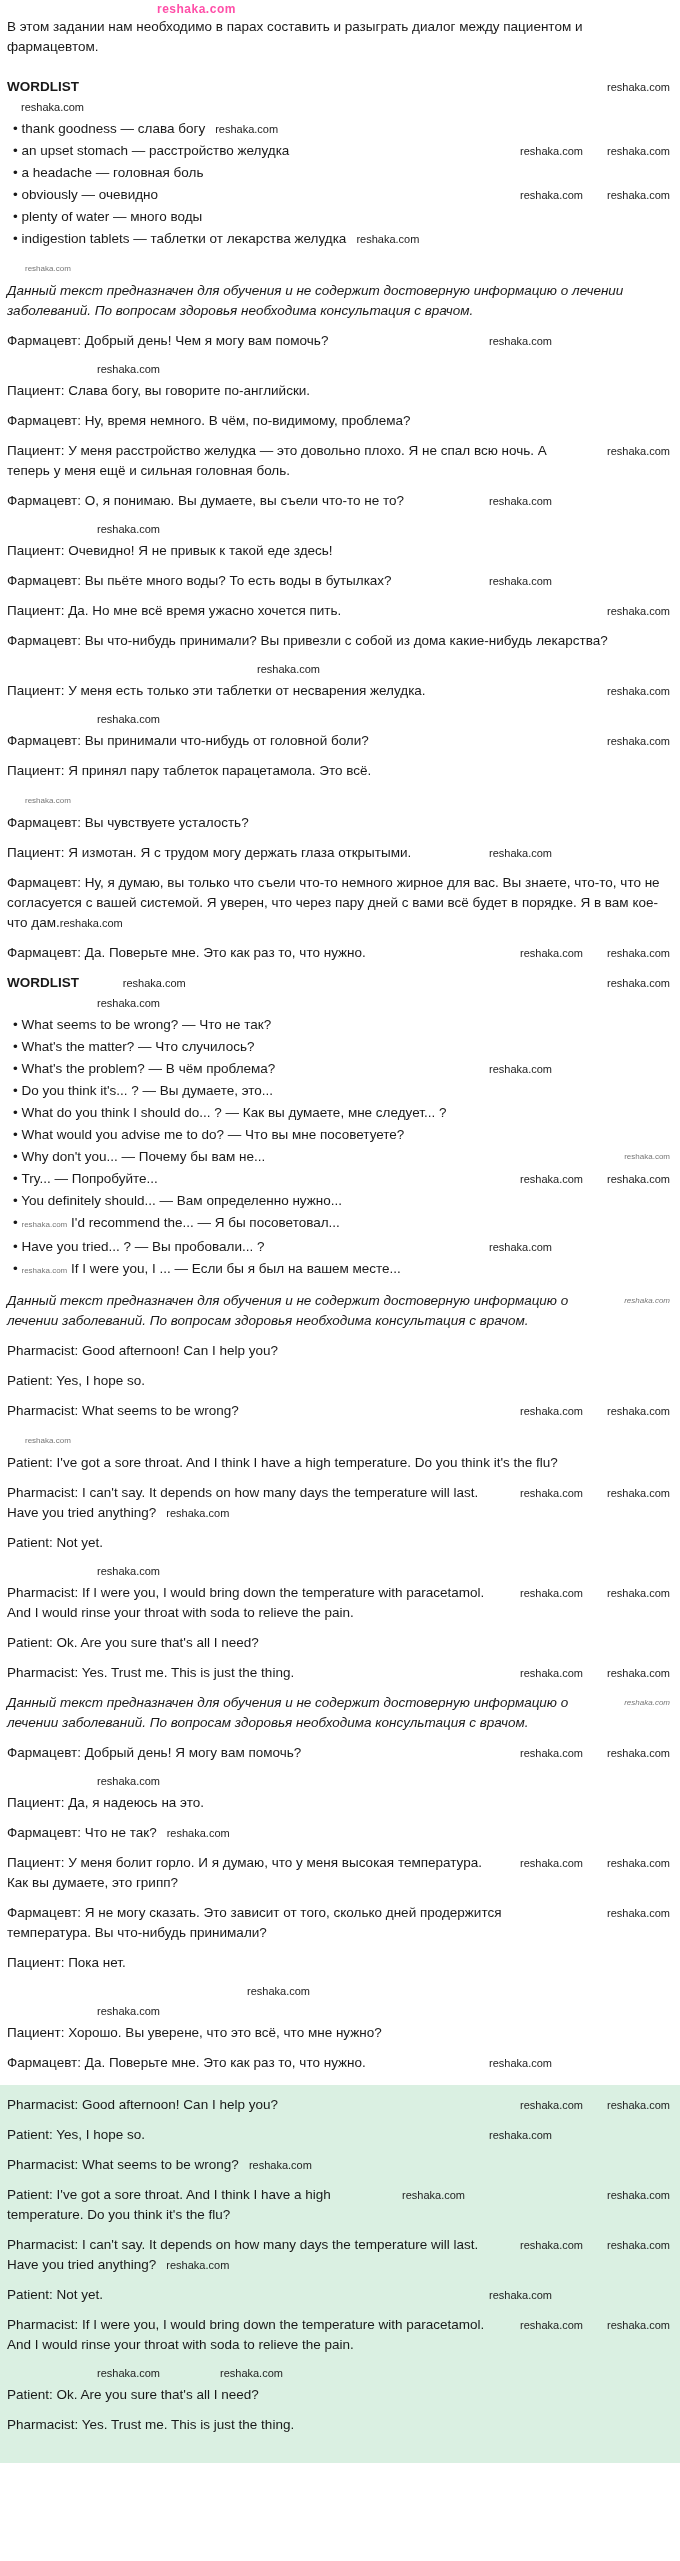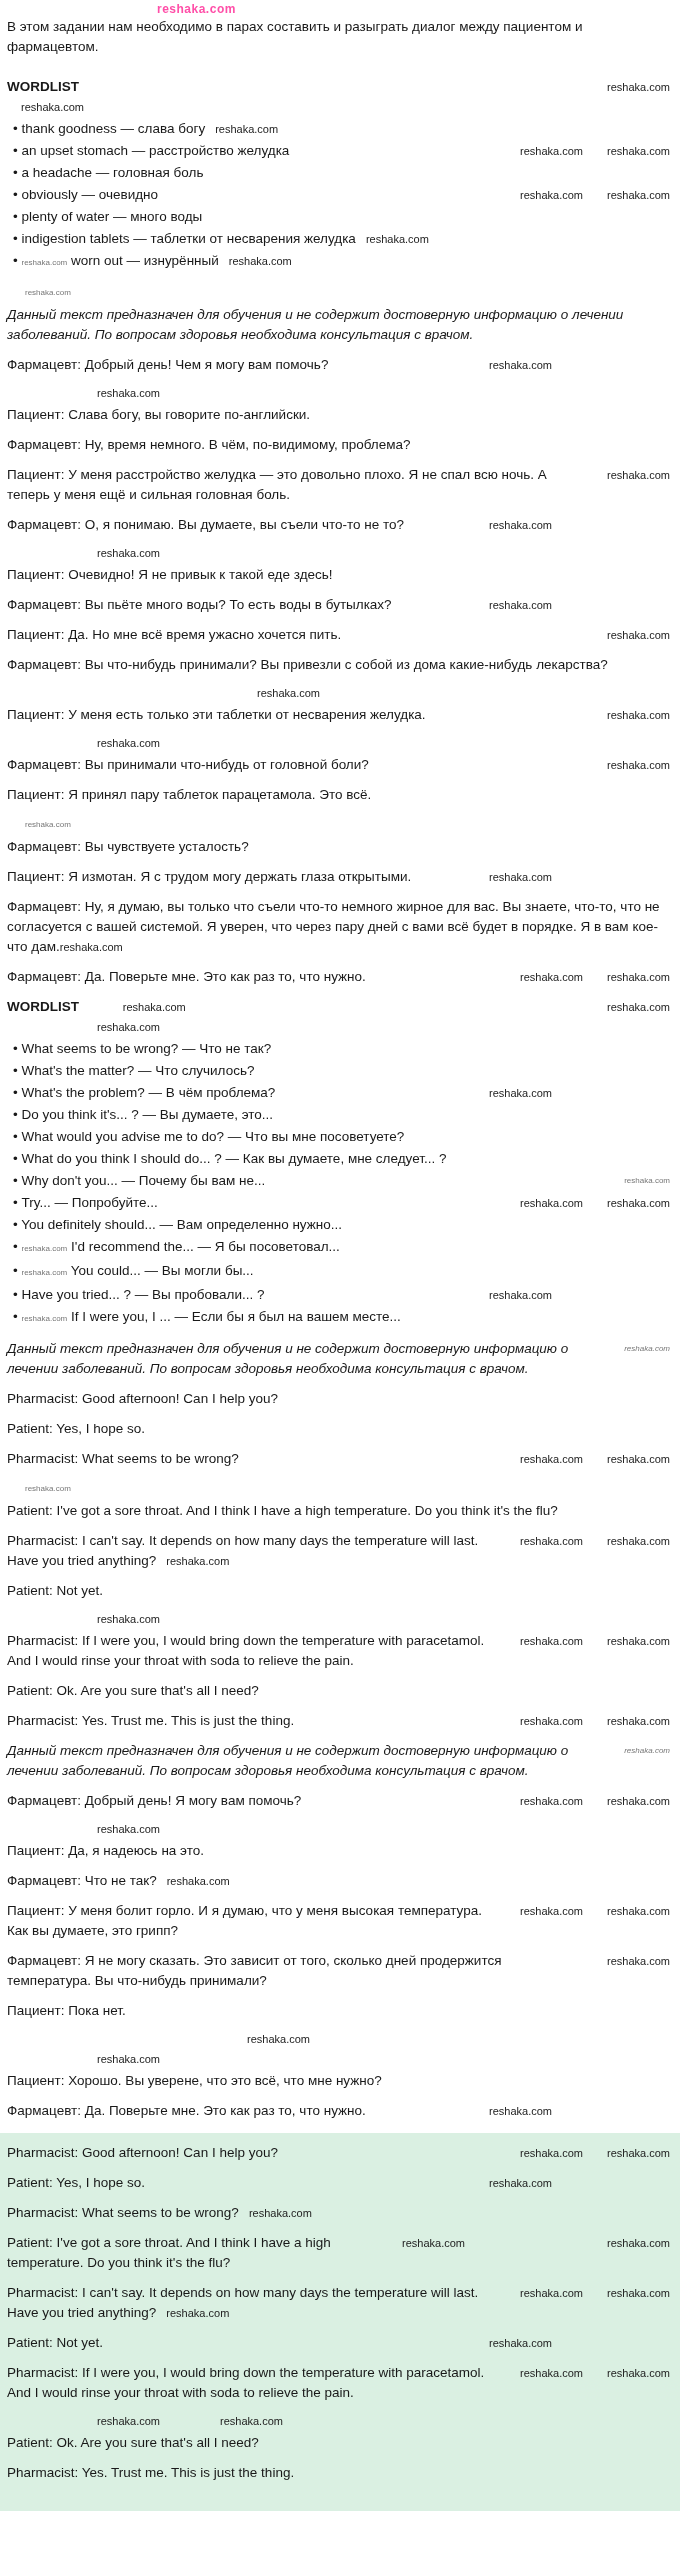--- a/index.html
+++ b/index.html
@@ -40,22 +40,21 @@
   <div class="wm-line" style="padding-left:14px">
     <span class="wm">reshaka.com</span>
   </div>
 
   <ul class="wordlist">
     <li><span>thank goodness — слава богу</span><span class="wm inline-wm">reshaka.com</span></li>
     <li><span class="wm fr">reshaka.com</span><span class="wm fr">reshaka.com</span><span>an upset stomach — расстройство желудка</span></li>
     <li><span>a headache — головная боль</span></li>
     <li><span class="wm fr">reshaka.com</span><span class="wm fr">reshaka.com</span><span>obviously — очевидно</span></li>
     <li><span>plenty of water — много воды</span></li>
-    <li><span>indigestion tablets — таблетки от несварения желудка</span><span class="wm inline-wm">reshaka.com</span></li>
-    <li><span class="wm-tiny">reshaka.com</span> <span>worn out — изнурённый</span><span class="wm inline-wm">reshaka.com</span></li>
+    <li><span>indigestion tablets — таблетки от лекарства желудка</span><span class="wm inline-wm">reshaka.com</span></li>
   </ul>
 
   <div class="wm-line" style="padding-left:18px">
     <span class="wm-tiny">reshaka.com</span>
   </div>
   <p class="disclaimer">Данный текст предназначен для обучения и не содержит достоверную информацию о лечении заболеваний. По вопросам здоровья необходима консультация с врачом.</p>
 
   <p class="line"><span class="wm fr mid">reshaka.com</span><b>Фармацевт:</b> <span>Добрый день! Чем я могу вам помочь?</span></p>
   <div class="wm-line" style="padding-left:90px"><span class="wm">reshaka.com</span></div>
   <p class="line"><b>Пациент:</b> <span>Слава богу, вы говорите по-английски.</span></p>
@@ -83,27 +82,26 @@
     <span>WORDLIST</span>
     <span class="wm" style="margin-left:40px">reshaka.com</span>
   </div>
   <div class="wm-line" style="padding-left:90px"><span class="wm">reshaka.com</span></div>
 
   <ul class="wordlist">
     <li><span>What seems to be wrong? — Что не так?</span></li>
     <li><span>What's the matter? — Что случилось?</span></li>
     <li><span class="wm fr mid">reshaka.com</span><span>What's the problem? — В чём проблема?</span></li>
     <li><span>Do you think it's... ? — Вы думаете, это...</span></li>
+    <li><span>What do you think I should do... ? — Как вы думаете, мне следует... ?</span></li>
     <li><span>What would you advise me to do? — Что вы мне посоветуете?</span></li>
-    <li><span>What do you think I should do... ? — Как вы думаете, мне следует... ?</span></li>
     <li><span class="wm-tiny fr">reshaka.com</span><span>Why don't you... — Почему бы вам не...</span></li>
     <li><span class="wm fr">reshaka.com</span><span class="wm fr">reshaka.com</span><span>Try... — Попробуйте...</span></li>
     <li><span>You definitely should... — Вам определенно нужно...</span></li>
     <li><span class="wm-tiny">reshaka.com</span> <span>I'd recommend the... — Я бы посоветовал...</span></li>
-    <li><span class="wm-tiny">reshaka.com</span> <span>You could... — Вы могли бы...</span></li>
     <li><span class="wm fr mid">reshaka.com</span><span>Have you tried... ? — Вы пробовали... ?</span></li>
     <li><span class="wm-tiny">reshaka.com</span> <span>If I were you, I ... — Если бы я был на вашем месте...</span></li>
   </ul>
 
   <p class="disclaimer"><span class="wm-tiny fr">reshaka.com</span><span>Данный текст предназначен для обучения и не содержит достоверную информацию о лечении заболеваний. По вопросам здоровья необходима консультация с врачом.</span></p>
 
   <p class="line"><b>Pharmacist:</b> <span>Good afternoon! Can I help you?</span></p>
   <p class="line"><b>Patient:</b> <span>Yes, I hope so.</span></p>
   <p class="line"><span class="wm fr">reshaka.com</span><span class="wm fr">reshaka.com</span><b>Pharmacist:</b> <span>What seems to be wrong?</span></p>
   <div class="wm-line" style="padding-left:18px"><span class="wm-tiny">reshaka.com</span></div>

